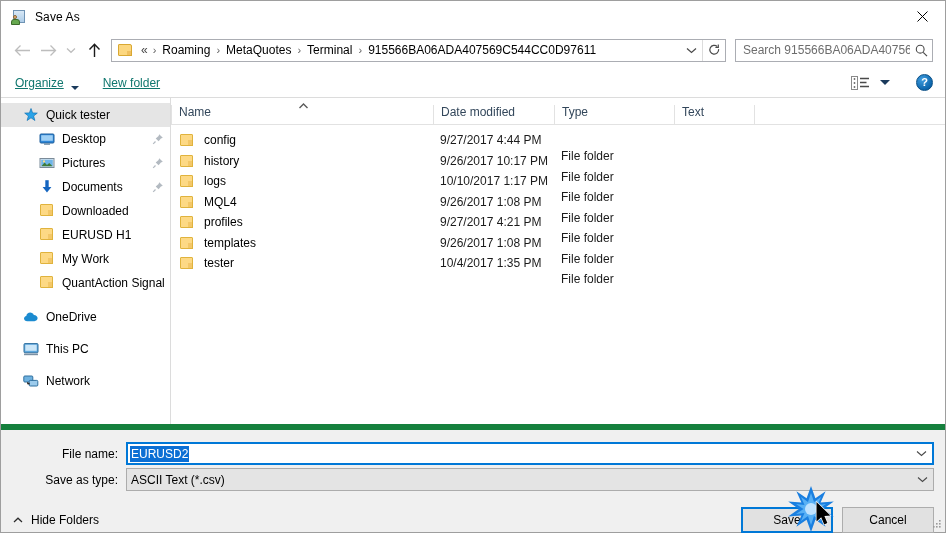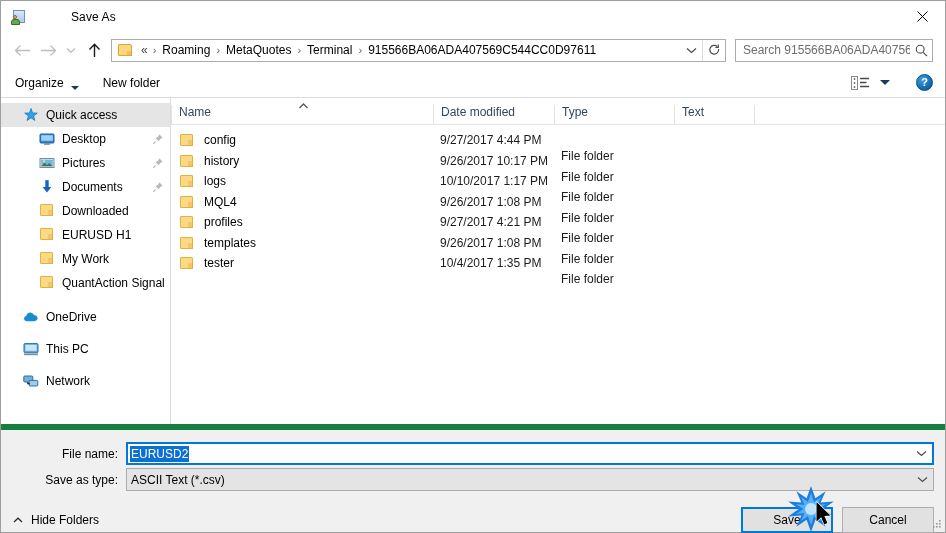--- a/index.html
+++ b/index.html
@@ -58,21 +58,20 @@
     width: 9px; height: 6px;
     background: #67a94f;
     border: 1px solid #3d6b2c;
     border-radius: 3px 3px 0 0;
     box-sizing: border-box;
   }
   .title-text {
     font-size: 12px;
     color: #000;
     letter-spacing: .1px;
-    margin-left: 36px;
   }
   .titlebar-close {
     position: absolute;
     right: 0; top: 0;
     width: 46px; height: 31px;
     display: flex; align-items: center; justify-content: center;
     color: #000;
   }
   .titlebar-close svg { display:block; }
 
@@ -178,23 +177,24 @@
     background: #fff;
     border-bottom: 1px solid #dcdcdc;
     display: flex;
     align-items: center;
     flex: 0 0 auto;
     padding: 0 12px 0 14px;
     box-sizing: border-box;
   }
   .tb-item {
     font-size: 12px;
-    color: #000000;
+    color: #0f766e;
     display: flex; align-items: flex-end;
     margin-right: 24px;
+    text-decoration: underline;
   }
   .tb-caret {
     margin-left: 7px;
     width: 0; height: 0;
     border-left: 4px solid transparent;
     border-right: 4px solid transparent;
     border-top: 4px solid #1a3a5c;
   }
   .tb-spacer { flex: 1 1 auto; }
   .viewicon {
@@ -554,21 +554,21 @@
   <div class="bodyrow">
 
     <div class="sidebar">
 
       <div class="side-item lvl0 selected">
         <span class="si-icon">
           <svg width="16" height="16" viewBox="0 0 16 16">
             <path d="M8 1.5 L9.6 5.9 L14.3 6.1 L10.6 9 L11.9 13.5 L8 10.8 L4.1 13.5 L5.4 9 L1.7 6.1 L6.4 5.9 Z" fill="#2aa3e8" stroke="#1173b5" stroke-width=".7"></path>
           </svg>
         </span>
-        <span class="si-label">Quick access</span>
+        <span class="si-label">Quick tester</span>
       </div>
 
       <div class="side-item lvl1">
         <span class="si-icon">
           <svg width="16" height="16" viewBox="0 0 16 16">
             <rect x="1" y="3" width="14" height="9" rx="1" fill="#2f87d8" stroke="#1f5f9c" stroke-width="1"></rect>
             <rect x="2.2" y="4.2" width="11.6" height="5.6" fill="#9fd0f5"></rect>
             <rect x="5" y="12.4" width="6" height="1.4" fill="#6e8ba3"></rect>
           </svg>
         </span>

